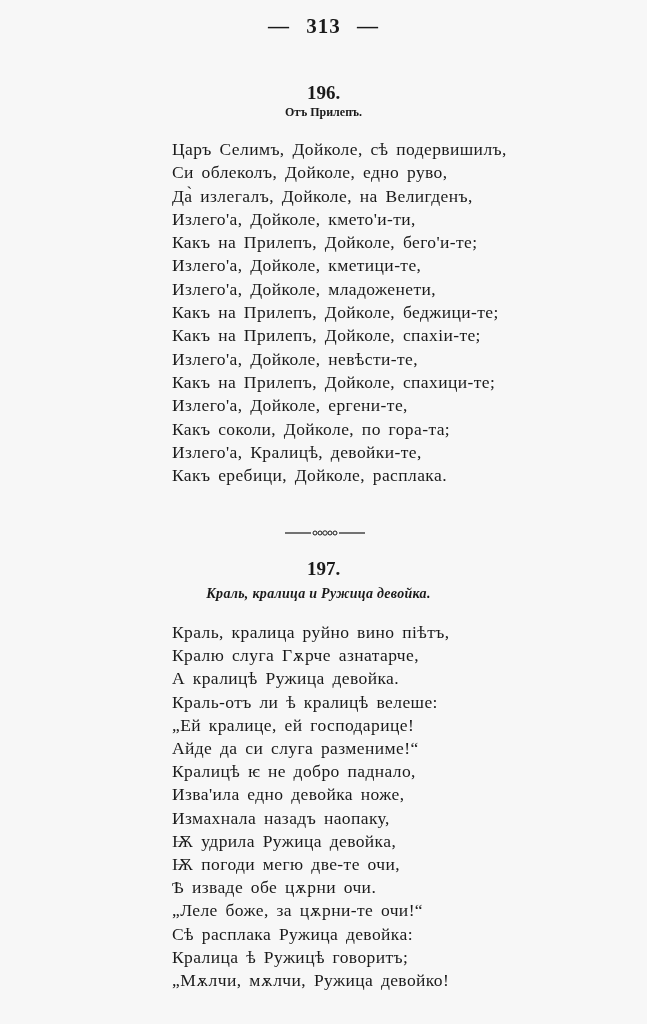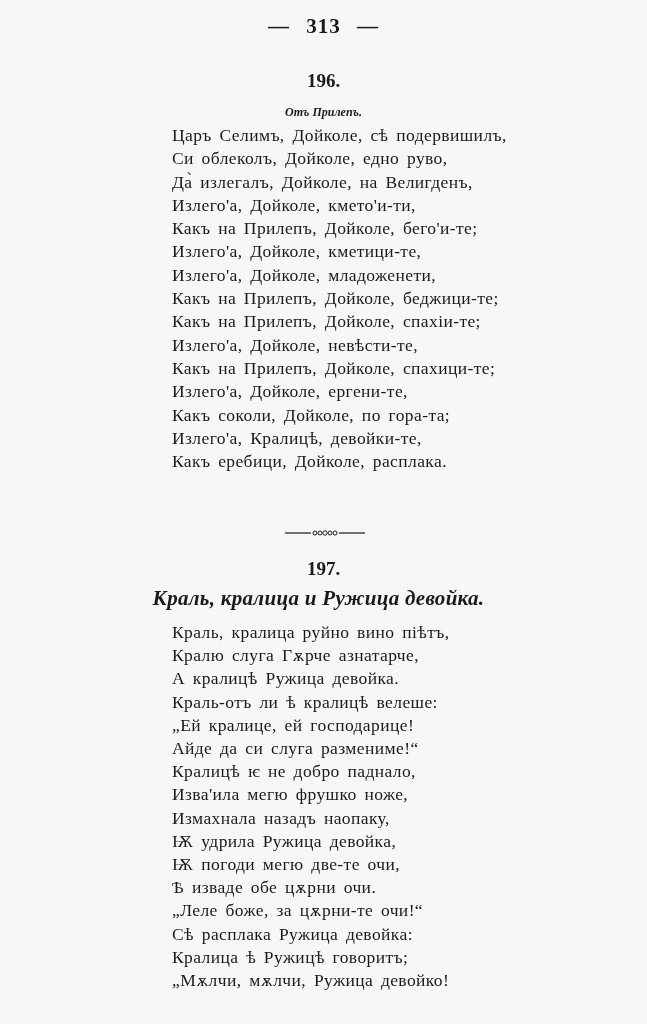--- a/index.html
+++ b/index.html
@@ -51,21 +51,21 @@
       width: 647px;
       text-align: center;
       font-size: 12px;
       font-weight: bold;
     }
     .song-title {
       position: absolute;
       left: 0;
       width: 637px;
       text-align: center;
-      font-size: 21px;
+      font-size: 14px;
       font-weight: bold;
       font-style: italic;
       letter-spacing: 0.3px;
     }
     .stanza {
       position: absolute;
       left: 172px;
       margin: 0;
       padding: 0;
       list-style: none;
@@ -98,24 +98,24 @@
 <body>
 
 <div class="page">
 
   <div class="page-number">
     <span class="dash">—</span>
     <span>313</span>
     <span class="dash">—</span>
   </div>
 
-  <div class="song-number" style="top:70px;text-align:center;">196.</div>
-  <div class="song-origin" style="top:105px;font-style:italic;">Отъ Прилепъ.</div>
+  <div class="song-number" style="top:82px;text-align:center;">196.</div>
+  <div class="song-origin" style="top:105px;">Отъ Прилепъ.</div>
 
-  <ul class="stanza first" style="top:124px;">
+  <ul class="stanza first" style="top:138px;">
     <li>Царъ Селимъ, Дойколе, сѣ подервишилъ,</li>
     <li>Си облеколъ, Дойколе, едно руво,</li>
     <li>Да̀ излегалъ, Дойколе, на Велигденъ,</li>
     <li>Излего'а, Дойколе, кмето'и-ти,</li>
     <li>Какъ на Прилепъ, Дойколе, бего'и-те;</li>
     <li>Излего'а, Дойколе, кметици-те,</li>
     <li>Излего'а, Дойколе, младоженети,</li>
     <li>Какъ на Прилепъ, Дойколе, беджици-те;</li>
     <li>Какъ на Прилепъ, Дойколе, спахiи-те;</li>
     <li>Излего'а, Дойколе, невѣсти-те,</li>
@@ -142,21 +142,21 @@
   <div class="song-title" style="top:586px;">Краль, кралица и Ружица девойка.</div>
 
   <ul class="stanza second" style="top:621px;">
     <li>Краль, кралица руйно вино пiѣтъ,</li>
     <li>Кралю слуга Гѫрче азнатарче,</li>
     <li>А кралицѣ Ружица девойка.</li>
     <li>Краль-отъ ли ѣ кралицѣ велеше:</li>
     <li>„Ей кралице, ей господарице!</li>
     <li>Айде да си слуга размениме!“</li>
     <li>Кралицѣ ѥ не добро паднало,</li>
-    <li>Изва'ила мегю фрушко ноже,</li>
+    <li>Изва'ила едно девойка ноже,</li>
     <li>Измахнала назадъ наопаку,</li>
     <li>Ѭ удрила Ружица девойка,</li>
     <li>Ѭ погоди мегю две-те очи,</li>
     <li>Ѣ изваде обе цѫрни очи.</li>
     <li>„Леле боже, за цѫрни-те очи!“</li>
     <li>Сѣ расплака Ружица девойка:</li>
     <li>Кралица ѣ Ружицѣ говоритъ;</li>
     <li>„Мѫлчи, мѫлчи, Ружица девойко!</li>
   </ul>
 

